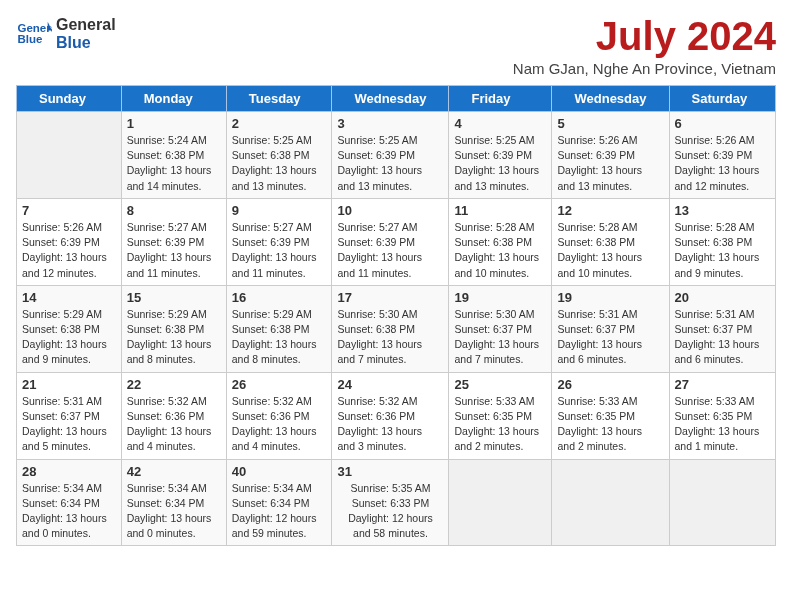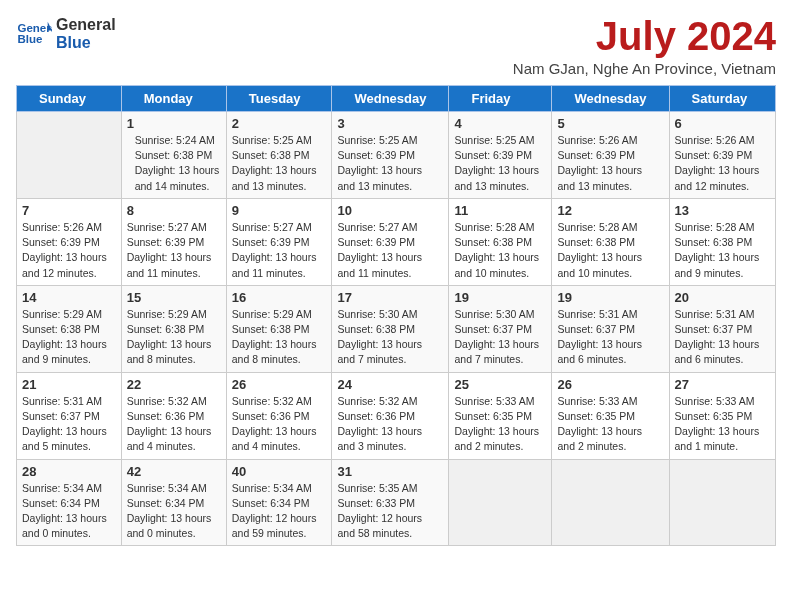--- a/index.html
+++ b/index.html
@@ -115,21 +115,21 @@
         <th>Friday</th>
         <th>Wednesday</th>
         <th>Saturday</th>
       </tr>
   </thead>
   <tbody id="calendar-body">
   <tr>
         <td class="empty-cell"></td>
         <td>
           <span class="day-number">1</span>
-          <div class="cell-text" style="white-space: pre-line; margin-left: 8px;">Sunrise: 5:24 AM
+          <div class="cell-text" style="white-space: pre-line;">Sunrise: 5:24 AM
 Sunset: 6:38 PM
 Daylight: 13 hours
 and 14 minutes.</div>
         </td>
         <td>
           <span class="day-number">2</span>
           <div class="cell-text" style="white-space: pre-line;">Sunrise: 5:25 AM
 Sunset: 6:38 PM
 Daylight: 13 hours
 and 13 minutes.</div>
@@ -333,21 +333,21 @@
         </td>
         <td>
           <span class="day-number">40</span>
           <div class="cell-text" style="white-space: pre-line;">Sunrise: 5:34 AM
 Sunset: 6:34 PM
 Daylight: 12 hours
 and 59 minutes.</div>
         </td>
         <td>
           <span class="day-number">31</span>
-          <div class="cell-text" style="white-space: pre-line;">Sunrise: 5:35 AM
+          <div class="cell-text" style="white-space: pre-line; text-align: center;">Sunrise: 5:35 AM
 Sunset: 6:33 PM
 Daylight: 12 hours
 and 58 minutes.</div>
         </td>
         <td class="empty-cell"></td>
         <td class="empty-cell"></td>
         <td class="empty-cell"></td>
       </tr>
     </tbody>
 </table>

